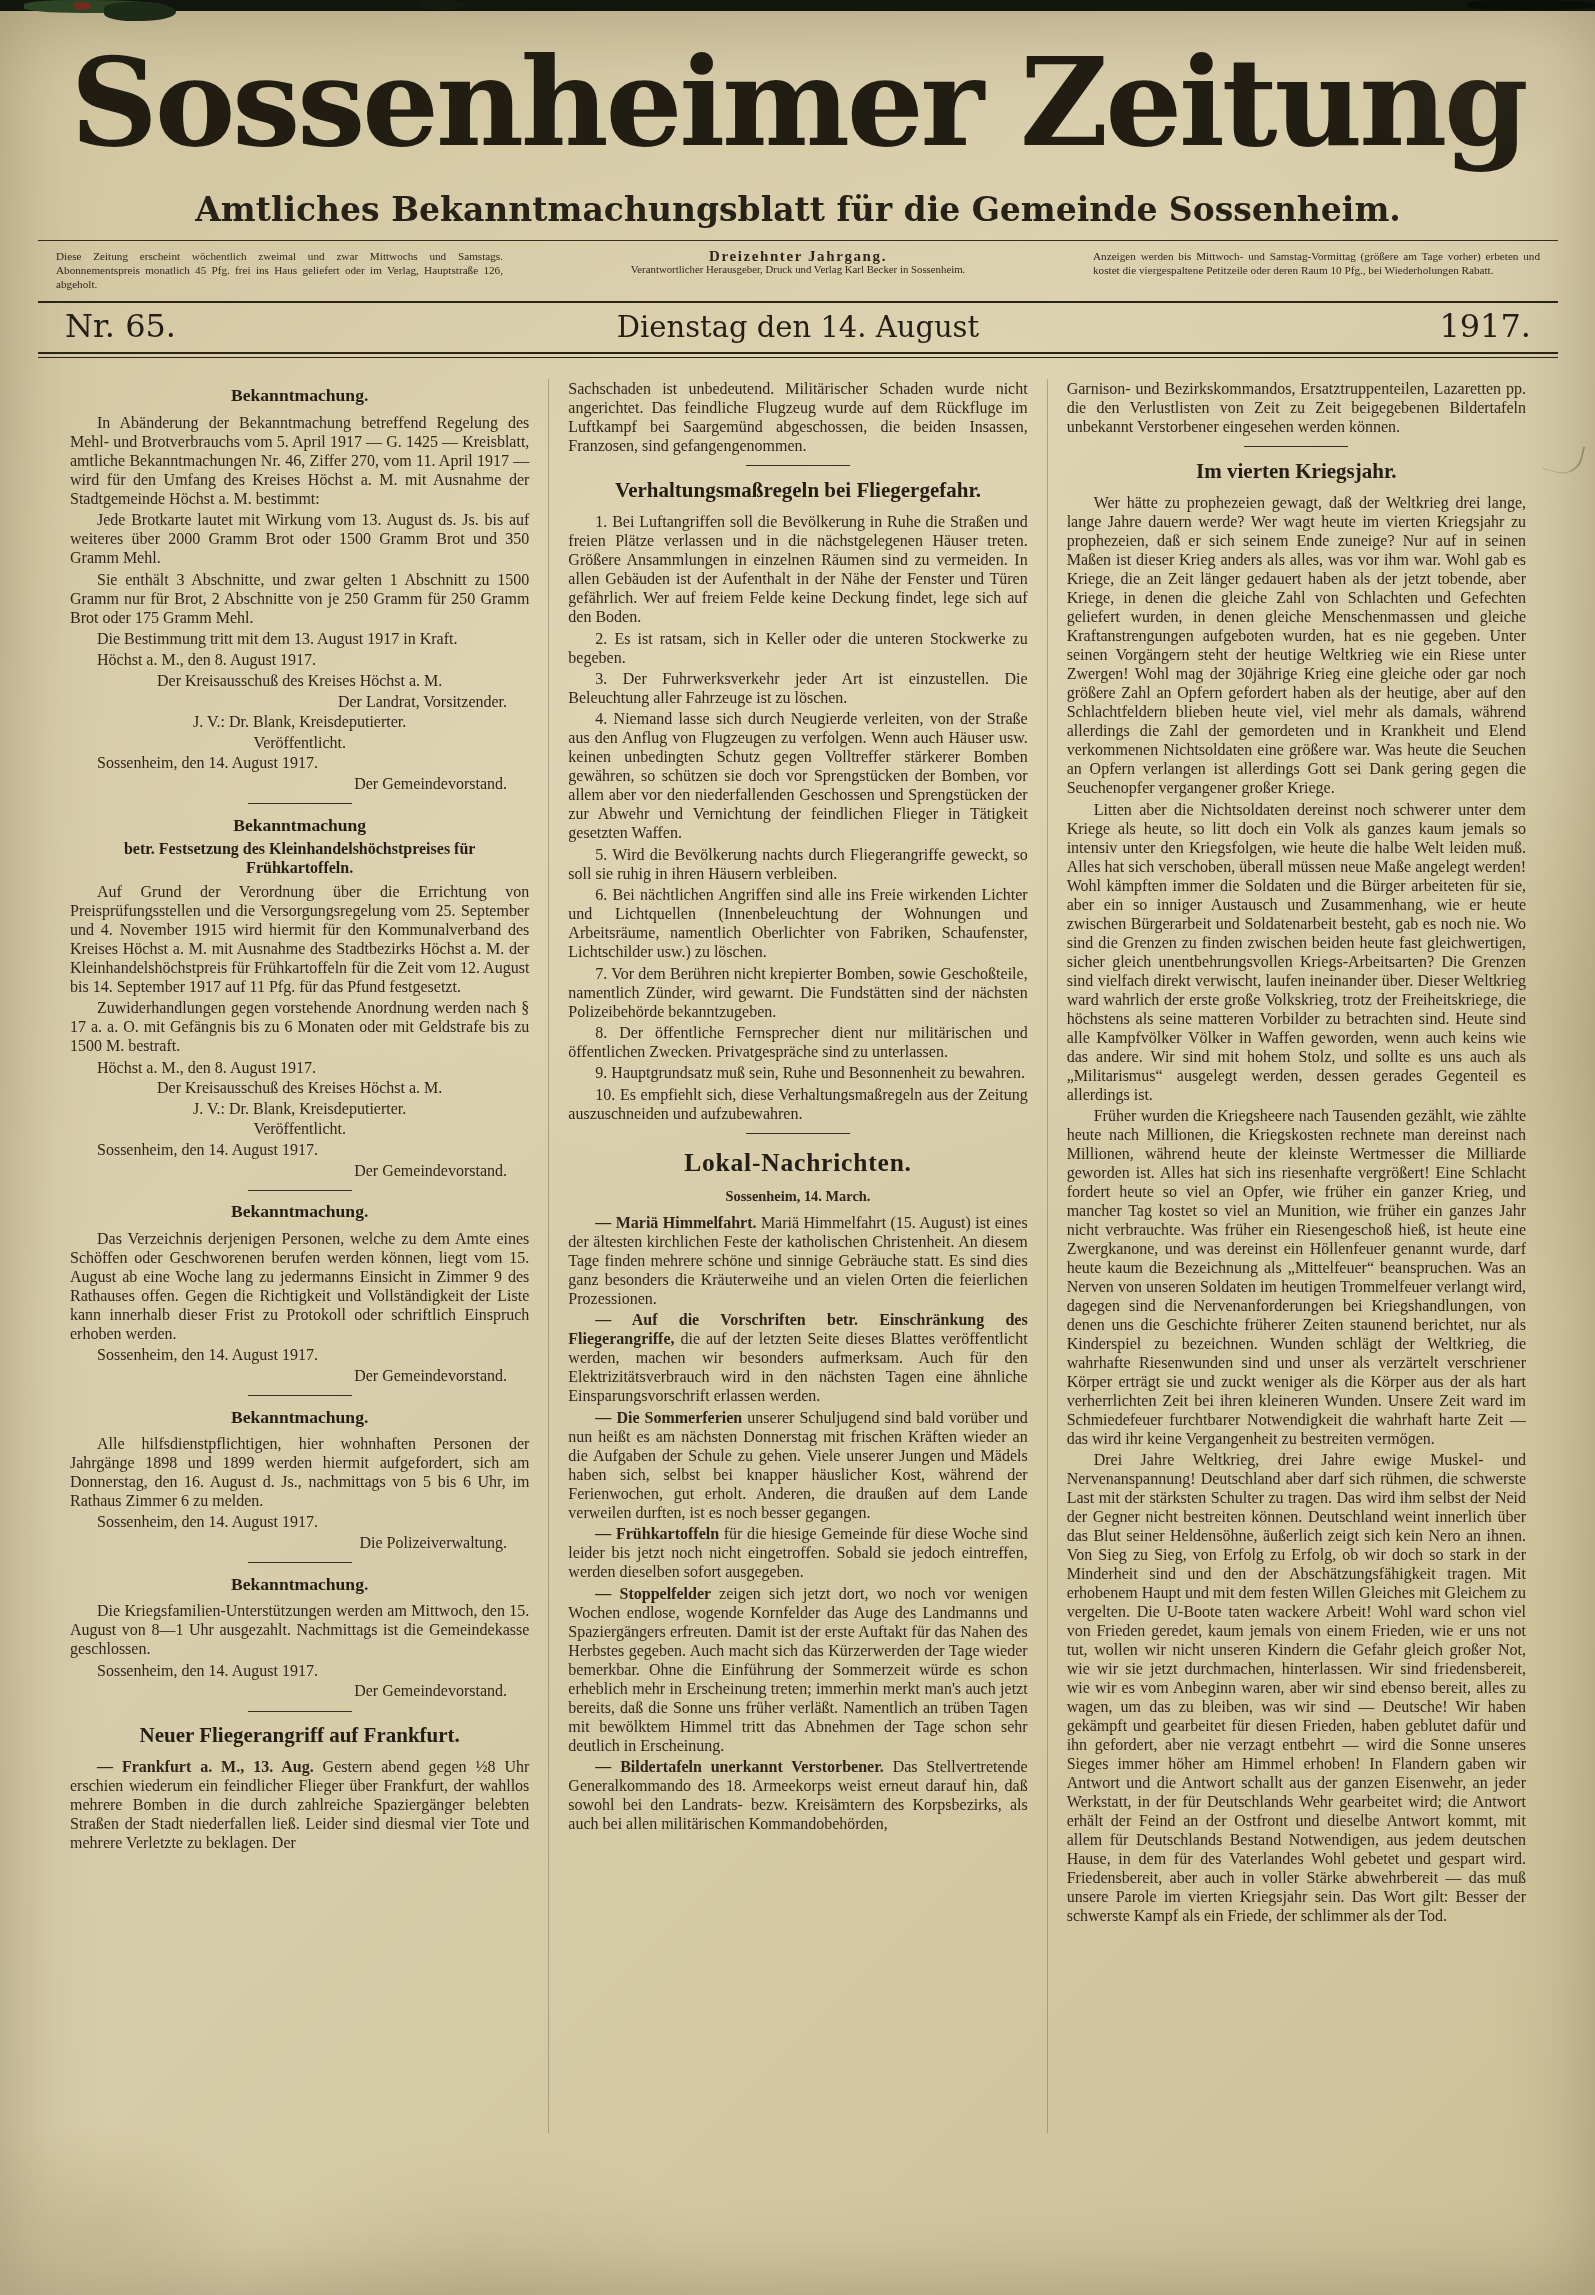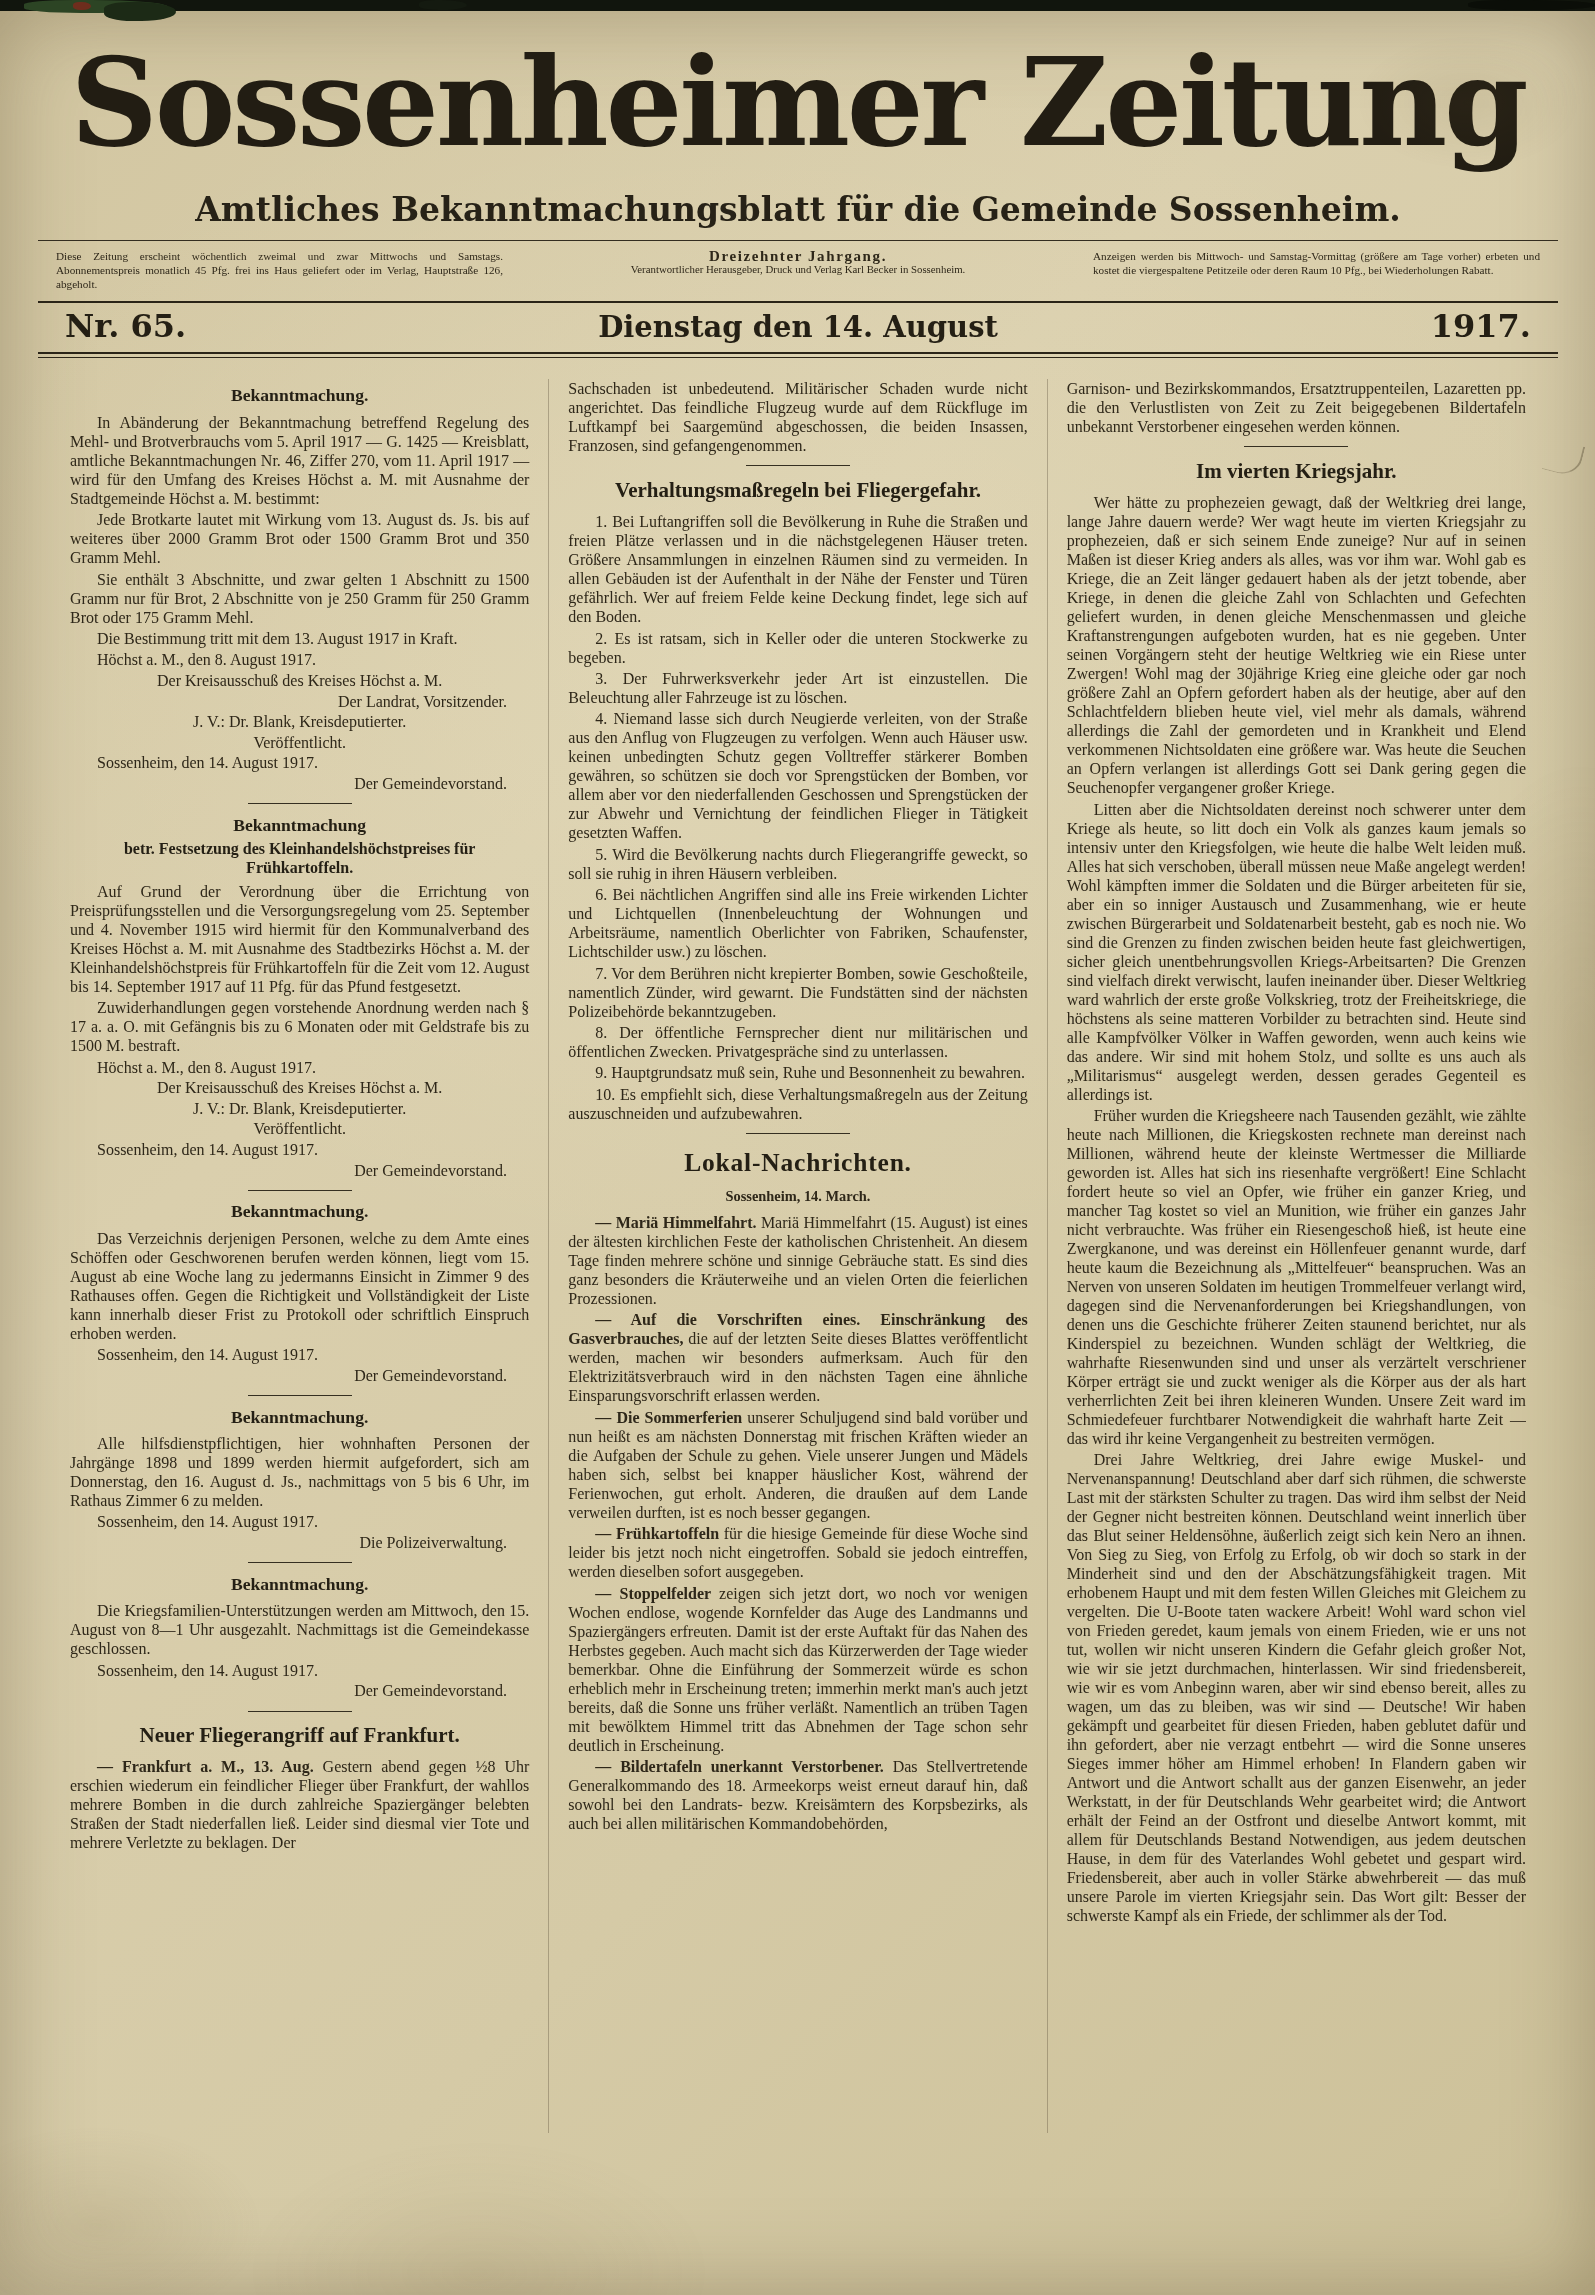--- a/index.html
+++ b/index.html
@@ -65,21 +65,21 @@
   .info-center .jg { font-weight: bold; font-size: 15px; letter-spacing: 1.6px; margin-bottom: 0; }
   .info-center .pub { font-size: 10.8px; line-height: 13.6px; max-width: 335px; margin: 0 auto; }
 
   .date-band {
     margin: 0 38px;
     border-top: 2.4px solid #2a2417;
     border-bottom: 2.4px solid #2a2417;
     display: flex; align-items: baseline;
     padding: 4.8px 27px 6.4px;
     font-family: "DejaVu Serif", serif;
-    font-weight: bold; color: #241f14;
+    font-weight: normal; color: #241f14;
   }
   .date-band .issue { font-size: 32px; flex: 0 0 207px; }
   .date-band .date  { font-size: 29px; flex: 1 1 auto; text-align: center; }
   .date-band .year  { font-size: 32px; flex: 0 0 207px; text-align: right; }
   .rule-under-band { border-top: 1.2px solid #2a2417; margin: 3.2px 38px 0; }
 
   .columns {
     display: flex;
     padding: 21px 70px 0;
     height: 1775px;
@@ -195,21 +195,21 @@
         <div class="para">5. Wird die Bevölkerung nachts durch Fliegerangriffe geweckt, so soll sie ruhig in ihren Häusern verbleiben.</div>
         <div class="para">6. Bei nächtlichen Angriffen sind alle ins Freie wirkenden Lichter und Lichtquellen (Innenbeleuchtung der Wohnungen und Arbeitsräume, namentlich Oberlichter von Fabriken, Schaufenster, Lichtschilder usw.) zu löschen.</div>
         <div class="para">7. Vor dem Berühren nicht krepierter Bomben, sowie Geschoßteile, namentlich Zünder, wird gewarnt. Die Fundstätten sind der nächsten Polizeibehörde bekanntzugeben.</div>
         <div class="para">8. Der öffentliche Fernsprecher dient nur militärischen und öffentlichen Zwecken. Privatgespräche sind zu unterlassen.</div>
         <div class="para">9. Hauptgrundsatz muß sein, Ruhe und Besonnenheit zu bewahren.</div>
         <div class="para">10. Es empfiehlt sich, diese Verhaltungsmaßregeln aus der Zeitung auszuschneiden und aufzubewahren.</div>
         <div class="sep-rule"></div>
         <div class="h-lokal">Lokal-Nachrichten.</div>
         <div class="small-c">Sossenheim, 14. March.</div>
         <div class="para"><span class="lead">— Mariä Himmelfahrt. </span>Mariä Himmelfahrt (15. August) ist eines der ältesten kirchlichen Feste der katholischen Christenheit. An diesem Tage finden mehrere schöne und sinnige Gebräuche statt. Es sind dies ganz besonders die Kräuterweihe und an vielen Orten die feierlichen Prozessionen.</div>
-        <div class="para"><span class="lead">— Auf die Vorschriften eines. Einschränkung des Gasverbrauches, </span>die auf der letzten Seite dieses Blattes veröffentlicht werden, machen wir besonders aufmerksam. Auch für den Elektrizitätsverbrauch wird in den nächsten Tagen eine ähnliche Einsparungsvorschrift erlassen werden.</div>
+        <div class="para"><span class="lead">— Auf die Vorschriften betr. Einschränkung des Fliegerangriffe, </span>die auf der letzten Seite dieses Blattes veröffentlicht werden, machen wir besonders aufmerksam. Auch für den Elektrizitätsverbrauch wird in den nächsten Tagen eine ähnliche Einsparungsvorschrift erlassen werden.</div>
         <div class="para"><span class="lead">— Die Sommerferien </span>unserer Schuljugend sind bald vorüber und nun heißt es am nächsten Donnerstag mit frischen Kräften wieder an die Aufgaben der Schule zu gehen. Viele unserer Jungen und Mädels haben sich, selbst bei knapper häuslicher Kost, während der Ferienwochen, gut erholt. Anderen, die draußen auf dem Lande verweilen durften, ist es noch besser gegangen.</div>
         <div class="para"><span class="lead">— Frühkartoffeln </span>für die hiesige Gemeinde für diese Woche sind leider bis jetzt noch nicht eingetroffen. Sobald sie jedoch eintreffen, werden dieselben sofort ausgegeben.</div>
         <div class="para"><span class="lead">— Stoppelfelder </span>zeigen sich jetzt dort, wo noch vor wenigen Wochen endlose, wogende Kornfelder das Auge des Landmanns und Spaziergängers erfreuten. Damit ist der erste Auftakt für das Nahen des Herbstes gegeben. Auch macht sich das Kürzerwerden der Tage wieder bemerkbar. Ohne die Einführung der Sommerzeit würde es schon erheblich mehr in Erscheinung treten; immerhin merkt man's auch jetzt bereits, daß die Sonne uns früher verläßt. Namentlich an trüben Tagen mit bewölktem Himmel tritt das Abnehmen der Tage schon sehr deutlich in Erscheinung.</div>
         <div class="para"><span class="lead">— Bildertafeln unerkannt Verstorbener. </span>Das Stellvertretende Generalkommando des 18. Armeekorps weist erneut darauf hin, daß sowohl bei den Landrats- bezw. Kreisämtern des Korpsbezirks, als auch bei allen militärischen Kommandobehörden,</div>
       </div>
     <div class="col" id="col3">
         <div class="para no-indent">Garnison- und Bezirkskommandos, Ersatztruppenteilen, Lazaretten pp. die den Verlustlisten von Zeit zu Zeit beigegebenen Bildertafeln unbekannt Verstorbener eingesehen werden können.</div>
         <div class="sep-rule"></div>
         <div class="h-art">Im vierten Kriegsjahr.</div>
         <div class="para">Wer hätte zu prophezeien gewagt, daß der Weltkrieg drei lange, lange Jahre dauern werde? Wer wagt heute im vierten Kriegsjahr zu prophezeien, daß er sich seinem Ende zuneige? Nur auf in seinen Maßen ist dieser Krieg anders als alles, was vor ihm war. Wohl gab es Kriege, die an Zeit länger gedauert haben als der jetzt tobende, aber Kriege, in denen die gleiche Zahl von Schlachten und Gefechten geliefert wurden, in denen gleiche Menschenmassen und gleiche Kraftanstrengungen aufgeboten wurden, hat es nie gegeben. Unter seinen Vorgängern steht der heutige Weltkrieg wie ein Riese unter Zwergen! Wohl mag der 30jährige Krieg eine gleiche oder gar noch größere Zahl an Opfern gefordert haben als der heutige, aber auf den Schlachtfeldern blieben heute viel, viel mehr als damals, während allerdings die Zahl der gemordeten und in Krankheit und Elend verkommenen Nichtsoldaten eine größere war. Was heute die Seuchen an Opfern verlangen ist allerdings Gott sei Dank gering gegen die Seuchenopfer vergangener großer Kriege.</div>

